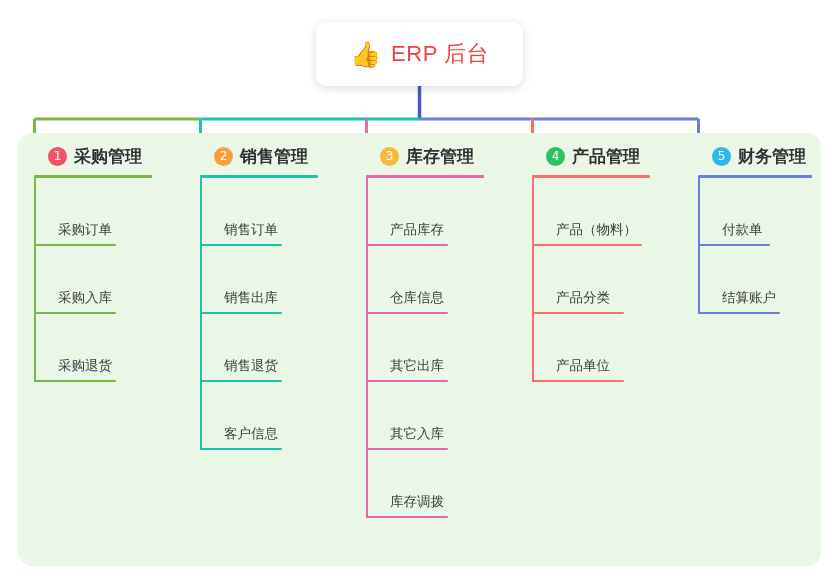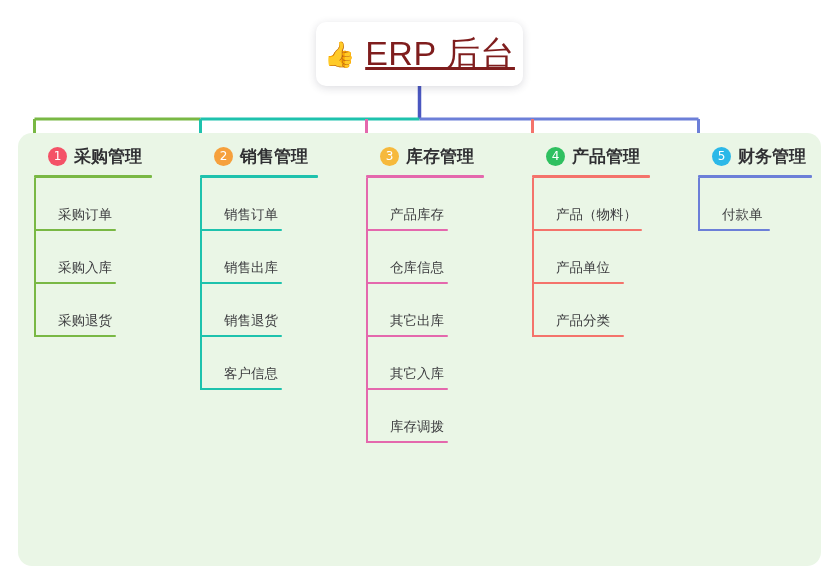--- a/index.html
+++ b/index.html
@@ -31,25 +31,24 @@
     justify-content: center;
     gap: 10px;
     box-sizing: border-box;
   }
   #root-card .thumb {
     font-size: 25px;
     line-height: 1;
     display: inline-block;
   }
   #root-card .root-title {
-    font-size: 34px;
+    font-size: 22px;
     letter-spacing: 0.5px;
-    color: #7f1d1d;
+    color: #ef4444;
     white-space: nowrap;
-    text-decoration: underline;
   }
 
   
   #panel {
     position: absolute;
     left: 18px;
     top: 133px;
     width: 803px;
     height: 433px;
     background: #eaf6e6;
@@ -97,21 +96,21 @@
     font-weight: bold;
   }
   .head-rule {
     height: 3px;
     margin-top: 5px;
     border-radius: 1px;
   }
 
   .leaf {
     position: relative;
-    height: 53px;
+    height: 68px;
     box-sizing: border-box;
   }
   .leaf-label {
     position: absolute;
     left: 28px;
     bottom: 7px;
     font-size: 13.5px;
     color: #3c3c3f;
     white-space: nowrap;
   }
@@ -240,34 +239,39 @@
         <span class="col-title">产品管理</span>
       </div>
       <div class="head-rule" style="width: 118px; background: rgb(244, 115, 107); margin-left: 4px;"></div>
       <div class="leaf">
         <div class="leaf-stem" style="background: rgb(244, 115, 107);"></div>
         <div class="leaf-label">产品（物料）</div>
         <div class="leaf-rule" style="width: 110px; background: rgb(244, 115, 107);"></div>
       </div>
       <div class="leaf">
         <div class="leaf-stem" style="background: rgb(244, 115, 107);"></div>
+        <div class="leaf-label">产品分类</div>
+        <div class="leaf-rule" style="width: 92px; background: rgb(244, 115, 107);"></div>
+      </div>
+      <div class="leaf">
+        <div class="leaf-stem" style="background: rgb(244, 115, 107);"></div>
         <div class="leaf-label">产品单位</div>
-        <div class="leaf-rule" style="width: 92px; background: rgb(244, 115, 107);"></div>
-      </div>
-      <div class="leaf">
-        <div class="leaf-stem" style="background: rgb(244, 115, 107);"></div>
-        <div class="leaf-label">产品分类</div>
         <div class="leaf-rule" style="width: 92px; background: rgb(244, 115, 107);"></div>
       </div>
     </div>
     <div class="column" style="left: 694px; width: 124px;">
       <div class="col-head">
         <span class="badge" style="background: rgb(44, 184, 232);">5</span>
         <span class="col-title">财务管理</span>
       </div>
       <div class="head-rule" style="width: 114px; background: rgb(108, 127, 216); margin-left: 4px;"></div>
       <div class="leaf">
         <div class="leaf-stem" style="background: rgb(108, 127, 216);"></div>
         <div class="leaf-label">付款单</div>
         <div class="leaf-rule" style="width: 72px; background: rgb(108, 127, 216);"></div>
       </div>
+      <div class="leaf">
+        <div class="leaf-stem" style="background: rgb(108, 127, 216);"></div>
+        <div class="leaf-label">结算账户</div>
+        <div class="leaf-rule" style="width: 82px; background: rgb(108, 127, 216);"></div>
+      </div>
     </div>
   </div>
 
 </body></html>

